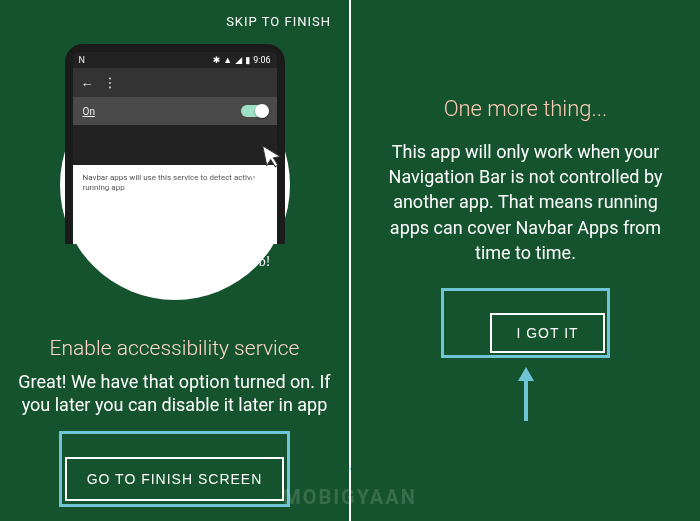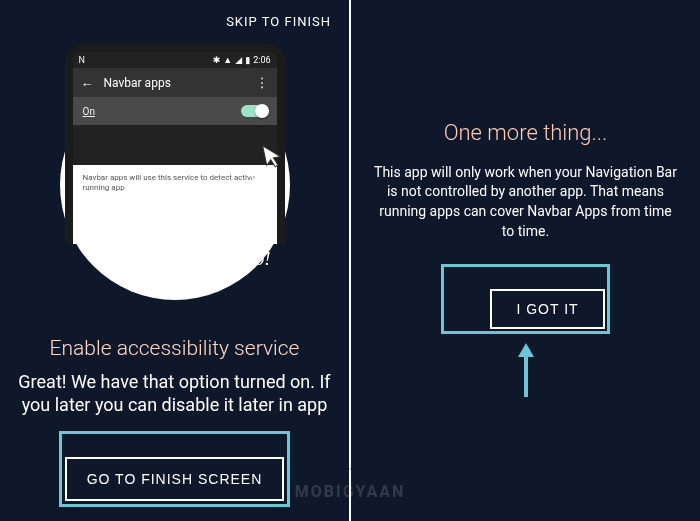--- a/index.html
+++ b/index.html
@@ -5,21 +5,21 @@
     * { box-sizing: border-box; margin: 0; padding: 0; }
     body {
       width: 700px;
       height: 521px;
       display: flex;
       font-family: -apple-system, BlinkMacSystemFont, "Segoe UI", Roboto, sans-serif;
       overflow: hidden;
       background: #fff;
     }
     .panel {
-      background: #0f172a;
+      background: #14532d;
       color: #fff;
       position: relative;
       height: 521px;
     }
     .panel-left {
       width: 349px;
       padding: 18px 12px 20px 12px;
       display: flex;
       flex-direction: column;
       align-items: center;
@@ -141,23 +141,22 @@
       top: 118px;
       width: 70px;
       height: 110px;
       z-index: 2;
     }
     .goodjob {
       position: absolute;
       bottom: -38px;
       right: 34px;
       font-family: "Comic Sans MS", "Segoe Script", cursive;
-      font-size: 19px;
-      color: #fff;
-      font-style: italic;
+      font-size: 14px;
+      color: #fff;
       z-index: 3;
     }
     .heading-thin {
       font-size: 21px;
       font-weight: 300;
       color: #ffd8c8;
       text-align: center;
       margin-top: 104px;
     }
     .heading-right {
@@ -168,21 +167,21 @@
     }
     .body-text {
       font-size: 18px;
       color: #fff;
       text-align: center;
       line-height: 1.32;
       margin-top: 10px;
       padding: 0 6px;
     }
     .body-text-right {
-      font-size: 14px;
+      font-size: 18px;
       color: #fff;
       text-align: center;
       line-height: 1.4;
     }
     .btn-outline {
       border: 2px solid #fff;
       color: #fff;
       font-size: 14px;
       letter-spacing: 1px;
       padding: 12px 20px;
@@ -209,24 +208,24 @@
     .footer-row-left {
       margin-top: 20px;
       display: flex;
       align-items: center;
       justify-content: center;
       position: relative;
       width: 100%;
     }
     .watermark {
       position: absolute;
-      bottom: 20px;
+      bottom: 12px;
       left: 50%;
       transform: translateX(-50%);
-      font-size: 16px;
+      font-size: 20px;
       color: rgba(255,255,255,.15);
       letter-spacing: 2px;
       font-weight: 700;
       pointer-events: none;
       z-index: 10;
     }
   </style>
 </head>
 <body>
 
@@ -238,26 +237,25 @@
 
     <div class="phone">
       <div class="phone-inner">
         <div class="status-bar">
           <span class="status-left">N</span>
           <span class="status-right">
             <span>✱</span>
             <span>▲</span>
             <span>◢</span>
             <span>▮</span>
-            <span>2:06</span>
+            <span>9:06</span>
           </span>
         </div>
         <div class="app-bar">
           <span class="back-icon">←</span>
-          <span class="app-bar-title">Navbar apps</span>
           <span class="menu-icon">⋮</span>
         </div>
         <div class="toggle-row">
           <span>On</span>
           <span class="toggle">
               <span class="toggle-knob"></span>
             </span>
         </div>
         <div class="desc-row">Navbar apps will use this service to detect active running app</div>
       </div>

